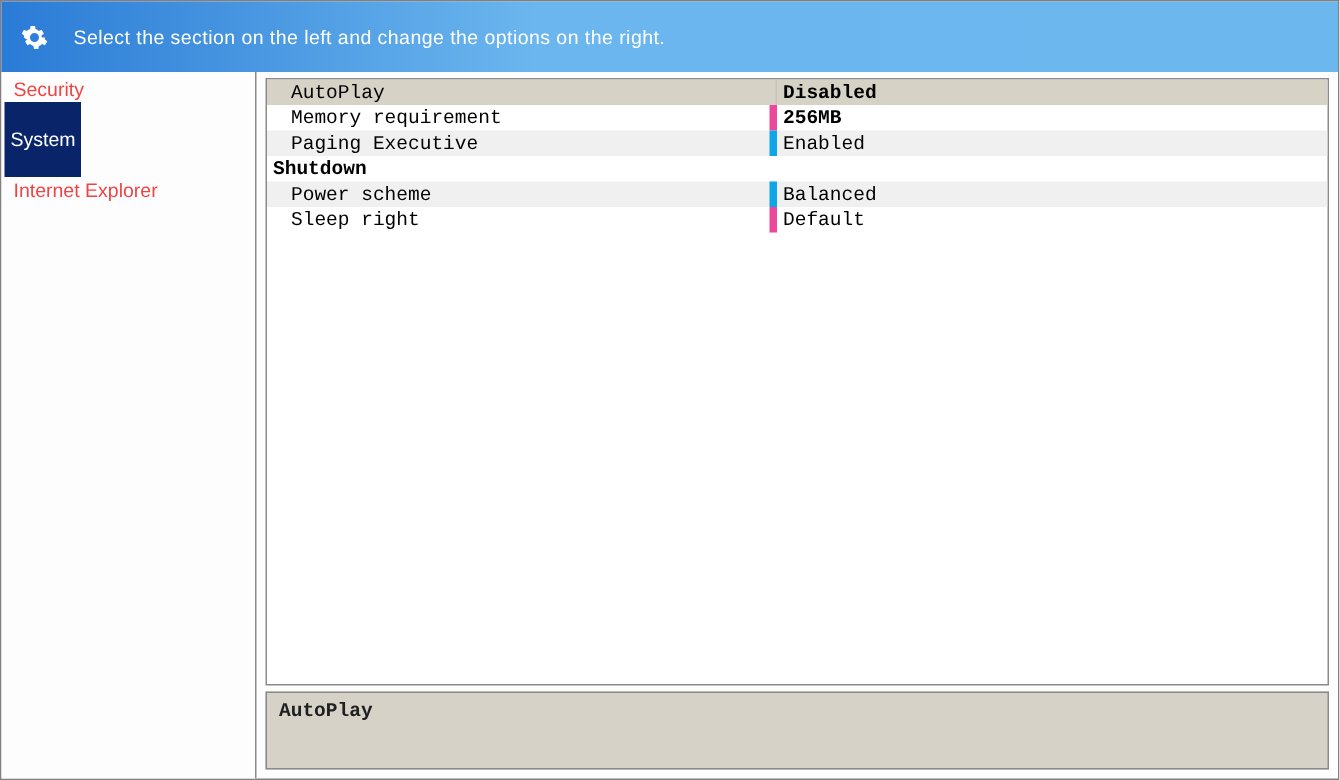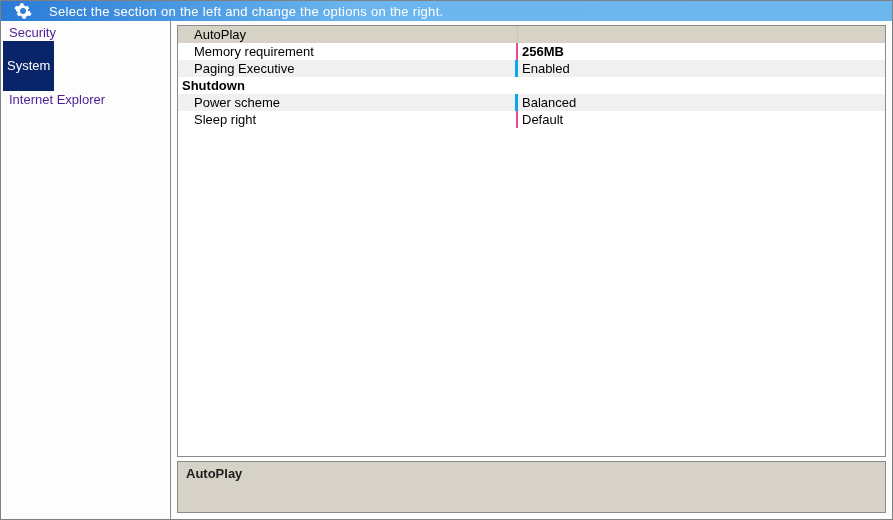--- a/index.html
+++ b/index.html
@@ -4,21 +4,21 @@
 <style>
   * { box-sizing: border-box; margin: 0; padding: 0; }
   html, body { width: 893px; height: 520px; font-family: "Tahoma", "Verdana", sans-serif; font-size: 12px; }
   .window {
     width: 893px; height: 520px;
     border: 1px solid #808080;
     background: #fdfdfd;
     display: flex; flex-direction: column;
   }
   .header {
-    height: 20px;
+    height: 47px;
     background: linear-gradient(to right, #2a7bd6, #6bb6ee 40%, #6cb7ee);
     display: flex; align-items: center;
     padding: 0 10px;
     color: #ffffff;
     font-size: 13px;
     letter-spacing: 0.3px;
   }
   .header .gear-wrap {
     width: 24px; height: 24px;
     display: flex; align-items: center; justify-content: center;
@@ -32,64 +32,65 @@
   }
   .sidebar {
     width: 170px;
     background: #fdfdfd;
     border-right: 1px solid #8a8a8a;
     padding: 4px 2px;
   }
   .sidebar-item {
     padding: 1px 6px;
     font-size: 13px;
-    color: #4c1d95;
+    color: #ef4444;
     cursor: default;
     margin-bottom: 1px;
     line-height: 16px;
     white-space: nowrap;
   }
   .sidebar-item.selected {
     background: #0a246a;
     color: #ffffff;
     display: inline-block;
     padding: 17px 4px;
   }
   .right {
     flex: 1 1 auto;
     display: flex; flex-direction: column;
     min-width: 0;
+    font-family: Liberation Mono, monospace;
   }
   .options {
     flex: 1 1 auto;
     border: 1px solid #8a8a8a;
     margin: 4px 6px 4px 6px;
     background: #ffffff;
     overflow: auto;
   }
   .row {
     display: flex;
     font-size: 13px;
     line-height: 17px;
   }
   .row .label {
     flex: 0 0 340px;
     padding: 0 0 0 16px;
-    border-right: 2px solid #ec4899;
+    border-right: 5px solid #ec4899;
   }
   .row .value {
     flex: 1 1 auto;
     padding: 0 0 0 4px;
   }
   .row.sel {
     background: #d6d2c6;
   }
   .row.sel .label { border-right: 1px solid #c8c4b8; }
   .row.alt { background: #f0f0f0; }
-  .row.alt .label { border-right: 3px solid #0ea5e9; }
+  .row.alt .label { border-right: 5px solid #0ea5e9; }
   .row.bold .value { font-weight: bold; }
   .row.sel.bold .value { font-weight: bold; }
   .desc {
     height: 52px;
     margin: 0 6px 6px 6px;
     border: 1px solid #8a8a8a;
     background: #d6d2c7;
     padding: 4px 8px;
     font-size: 13px;
     font-weight: bold;
@@ -114,20 +115,21 @@
       <div><span class="sidebar-item">Security</span></div>
       <div><span class="sidebar-item selected">System</span></div>
       <div><span class="sidebar-item">Internet Explorer</span></div>
     </div>
 
     <div class="right">
       <div class="options">
 
         <div class="row sel bold">
           <div class="label">AutoPlay</div>
+          <div class="value">Disabled</div>
         </div>
 
         <div class="row bold">
           <div class="label">Memory requirement</div>
           <div class="value">256MB</div>
         </div>
 
         <div class="row alt">
           <div class="label">Paging Executive</div>
           <div class="value">Enabled</div>

